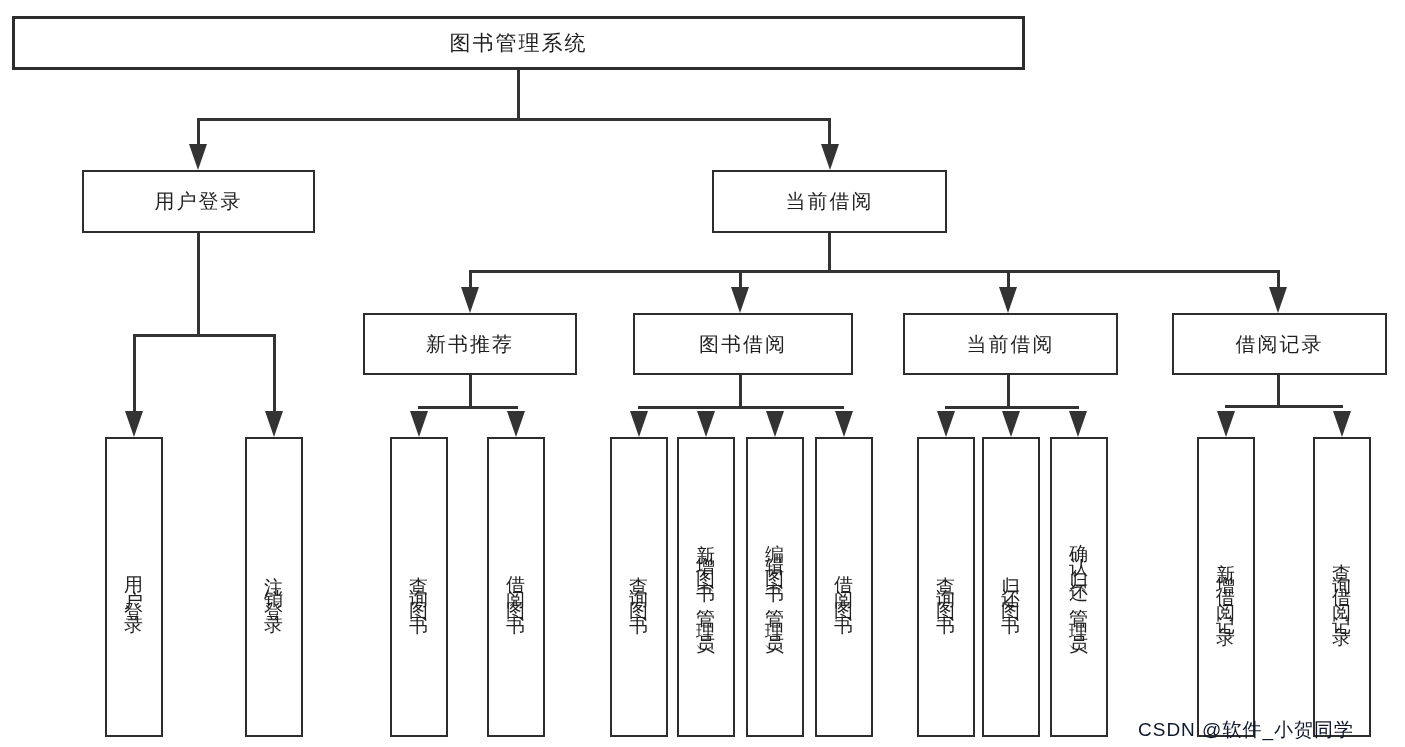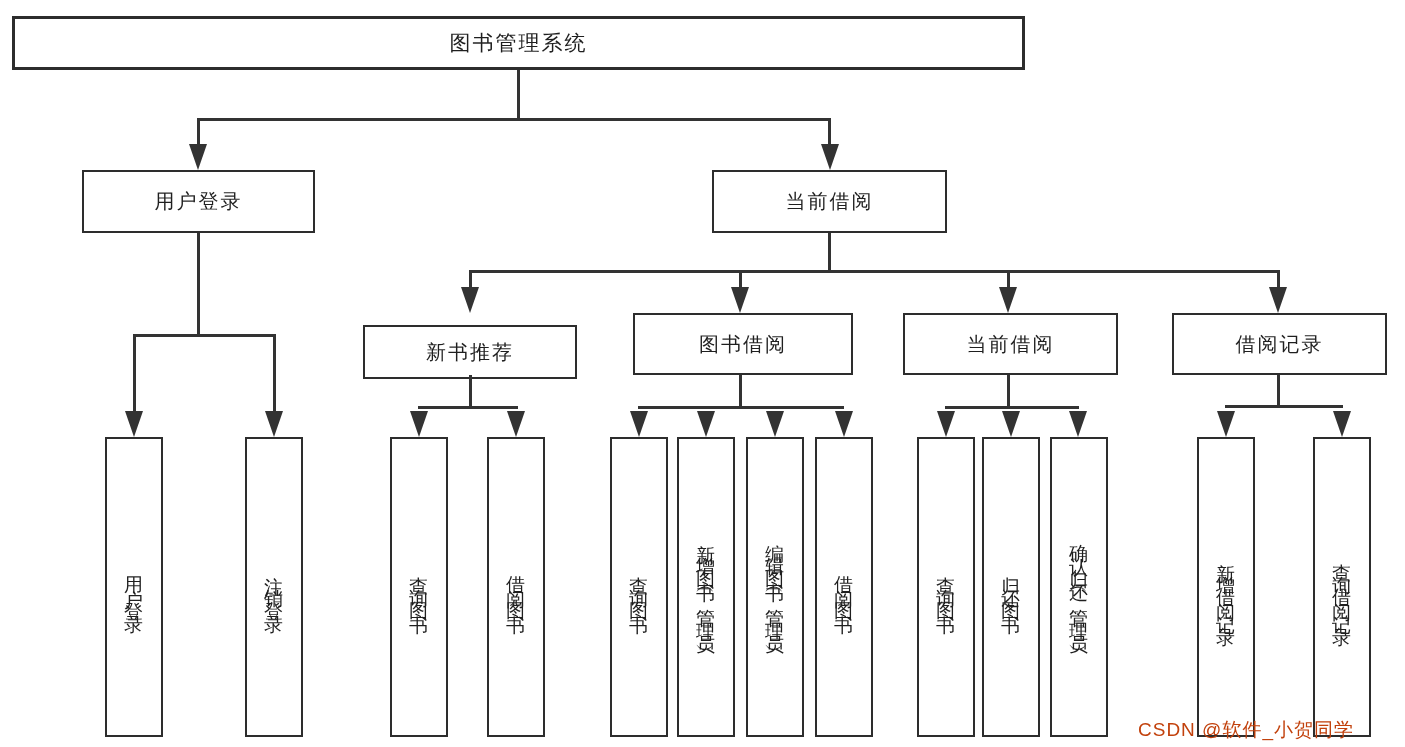--- a/index.html
+++ b/index.html
@@ -51,21 +51,21 @@
     height: 0;
     border-left: 9px solid transparent;
     border-right: 9px solid transparent;
     border-top: 26px solid #333333;
   }
   .watermark {
     position: absolute;
     left: 1138px;
     top: 717px;
     font-size: 19px;
-    color: #c2410c;
+    color: #0f172a;
     letter-spacing: 1px;
     white-space: nowrap;
   }
 </style>
 </head>
 <body>
 
 <div id="canvas">
 
   <div class="box root-box" style="left:12px;top:16px;width:1013px;height:54px">
@@ -73,21 +73,21 @@
   </div>
 
   <div class="box" style="left:82px;top:170px;width:233px;height:63px">
     <span>用户登录</span>
   </div>
 
   <div class="box" style="left:712px;top:170px;width:235px;height:63px">
     <span>当前借阅</span>
   </div>
 
-  <div class="box" style="left:363px;top:325px;width:214px;height:54px">
+  <div class="box" style="left:363px;top:313px;width:214px;height:62px">
     <span>新书推荐</span>
   </div>
 
   <div class="box" style="left:633px;top:313px;width:220px;height:62px">
     <span>图书借阅</span>
   </div>
 
   <div class="box" style="left:1172px;top:313px;width:215px;height:62px">
     <span>借阅记录</span>
   </div>

